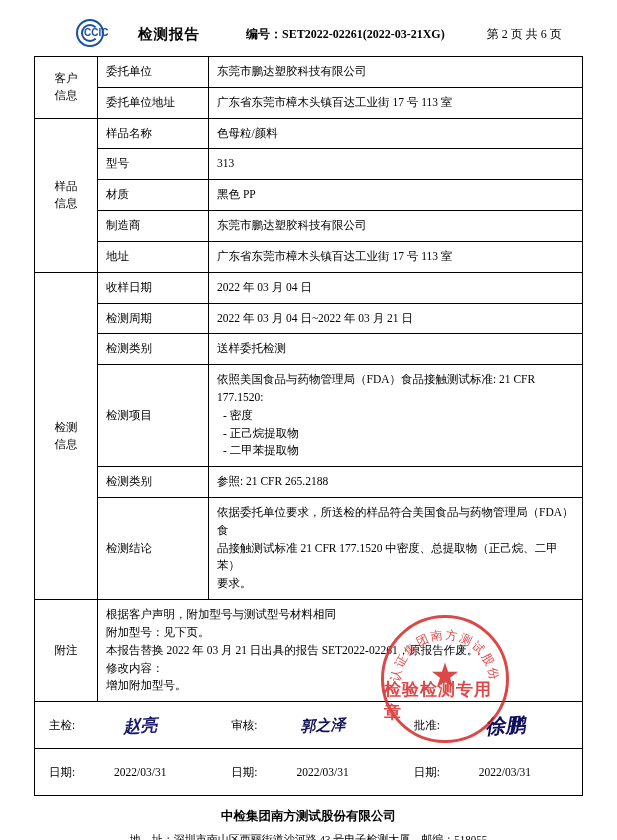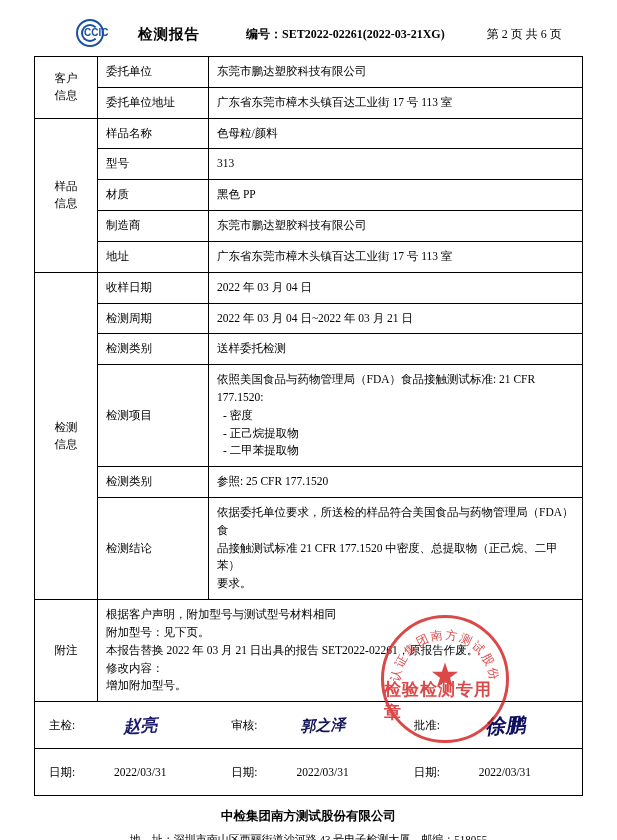--- a/index.html
+++ b/index.html
@@ -300,21 +300,21 @@
         <td class="valcell multiline">
           <div>依照美国食品与药物管理局（FDA）食品接触测试标准: 21 CFR</div>
           <div>177.1520:</div>
           <div class="indent-item">- 密度</div>
           <div class="indent-item">- 正己烷提取物</div>
           <div class="indent-item">- 二甲苯提取物</div>
         </td>
       </tr>
       <tr>
         <td class="labelcell">检测类别</td>
-        <td class="valcell">参照: 25 CFR 177.1520</td>
+        <td class="valcell">参照: 21 CFR 265.2188</td>
       </tr>
       <tr>
         <td class="labelcell">检测结论</td>
         <td class="valcell multiline">
           <div>依据委托单位要求，所送检的样品符合美国食品与药物管理局（FDA）食</div>
           <div>品接触测试标准 21 CFR 177.1520 中密度、总提取物（正己烷、二甲苯）</div>
           <div>要求。</div>
         </td>
       </tr>
 

